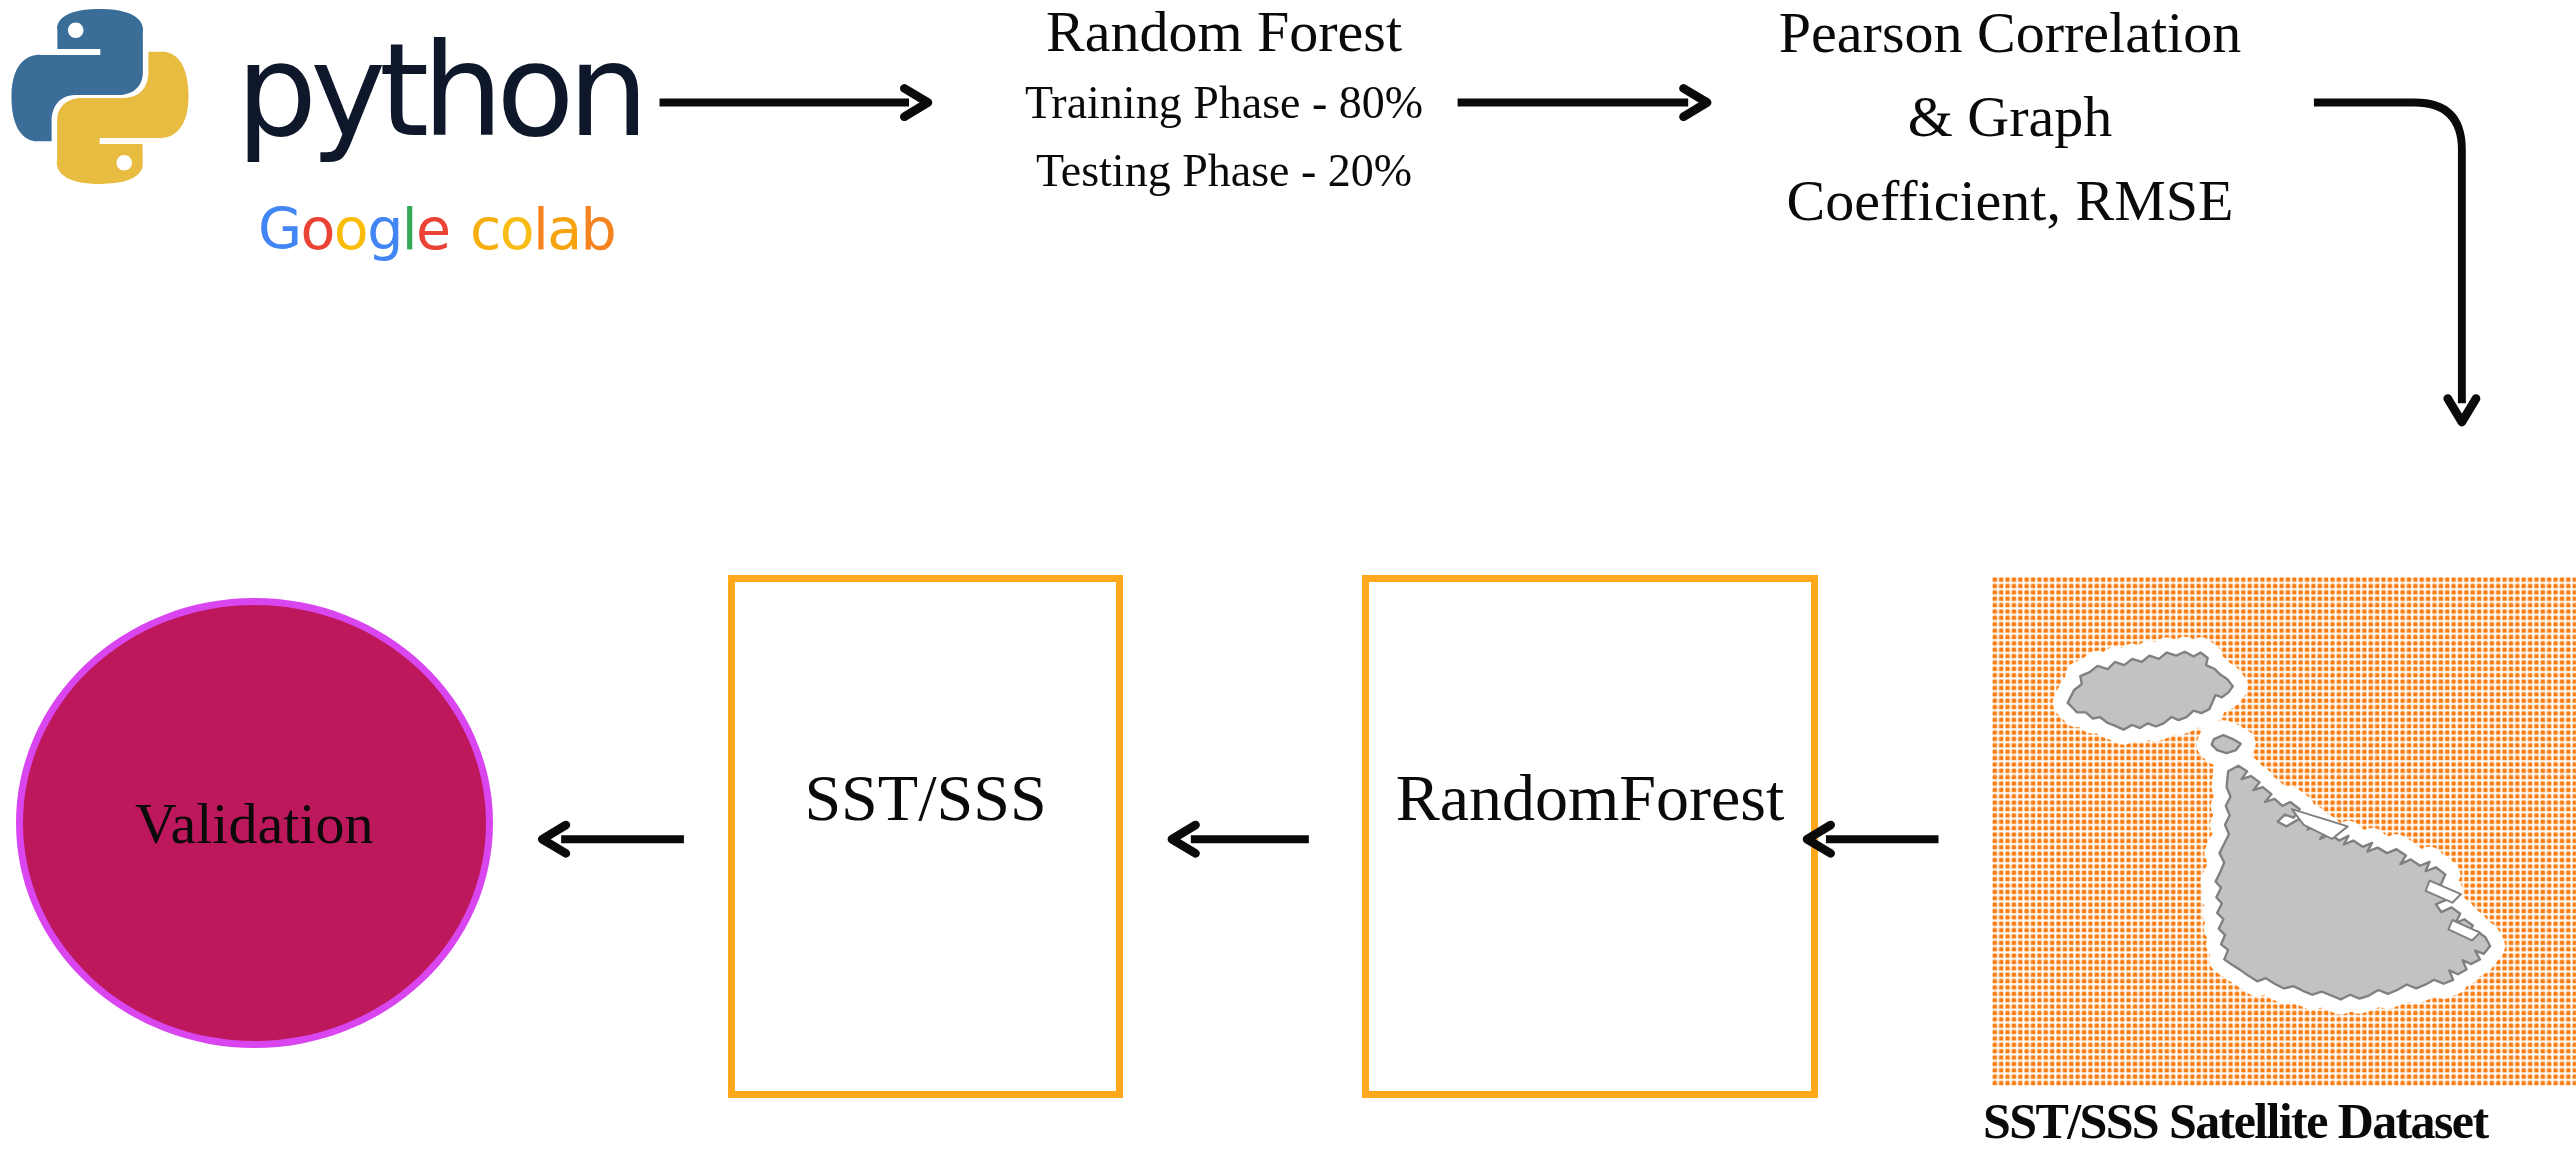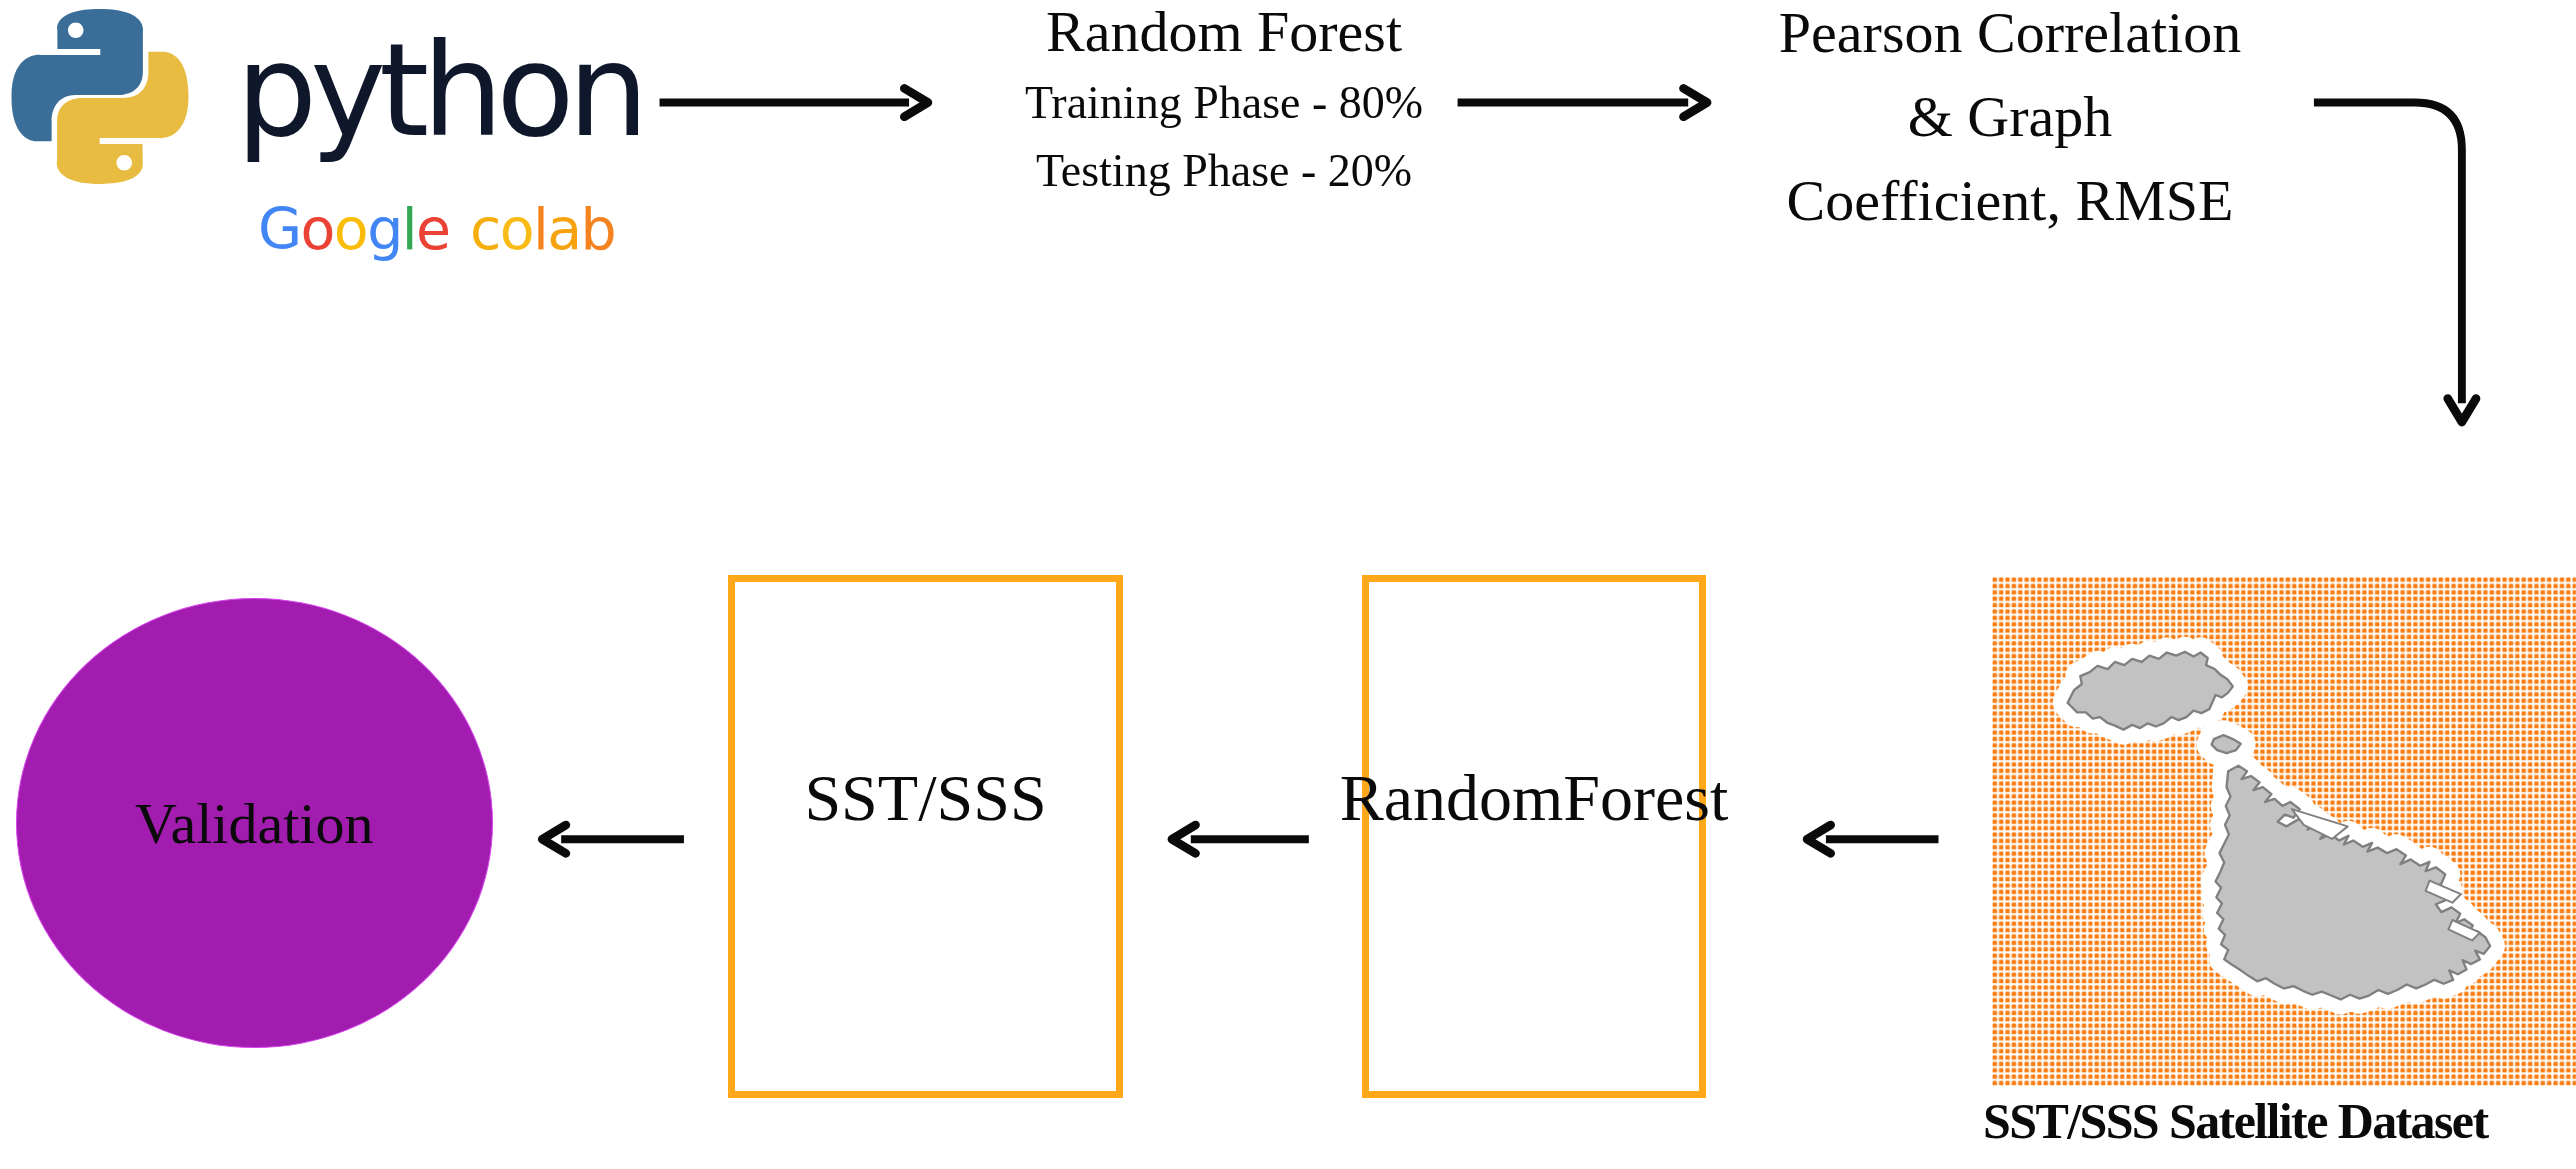--- a/index.html
+++ b/index.html
@@ -34,24 +34,24 @@
   .dataset-caption{position:absolute;left:1983px;top:1092px;width:593px;
       font-size:50px;font-weight:bold;letter-spacing:-1.6px;}
 
   
   .obox{position:absolute;top:575px;height:523px;box-sizing:border-box;
       border:7px solid #FFA81C;background:#ffffff;
       display:flex;flex-direction:row;justify-content:center;align-items:center;
       padding-bottom:79px;text-align:center;z-index:2;}
   .obox .bline{font-size:66px;line-height:83px;}
   .prediction-box{left:728px;width:395px;}
-  .rf-box{left:1362px;width:344px;}
+  .rf-box{left:1362px;width:456px;}
 
   .validation-circle{position:absolute;left:15.7px;top:598px;width:477px;height:450px;
-      box-sizing:border-box;border:1px solid #d946ef;border-radius:50%;background:#a21caf;
+      box-sizing:border-box;border:7px solid #d946ef;border-radius:50%;background:#be185d;
       display:flex;align-items:center;justify-content:center;z-index:2;}
   .validation-circle .vlabel{font-size:58px;}
 </style>
 </head>
 <body>
 
 <div class="stage">
 
   <svg class="arrow-layer" width="2576" height="1170" viewBox="0 0 3273 1486">
     <defs>

